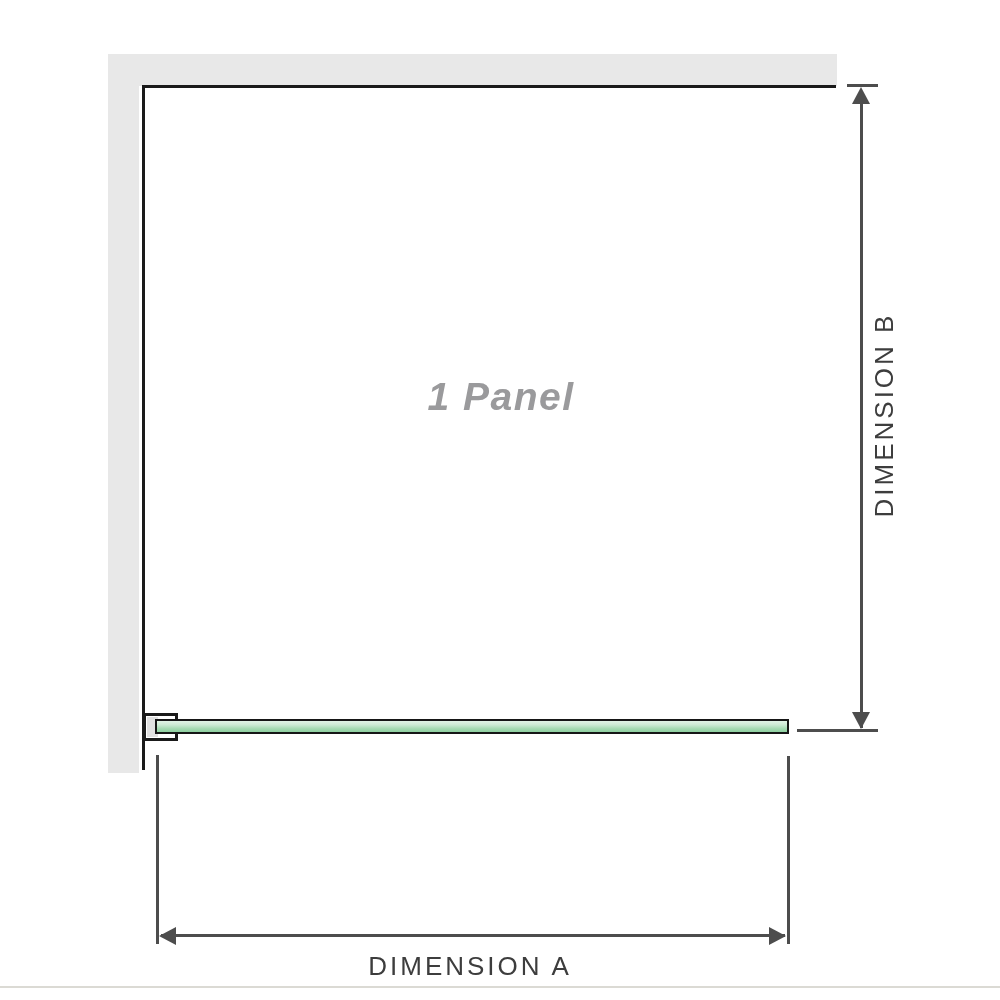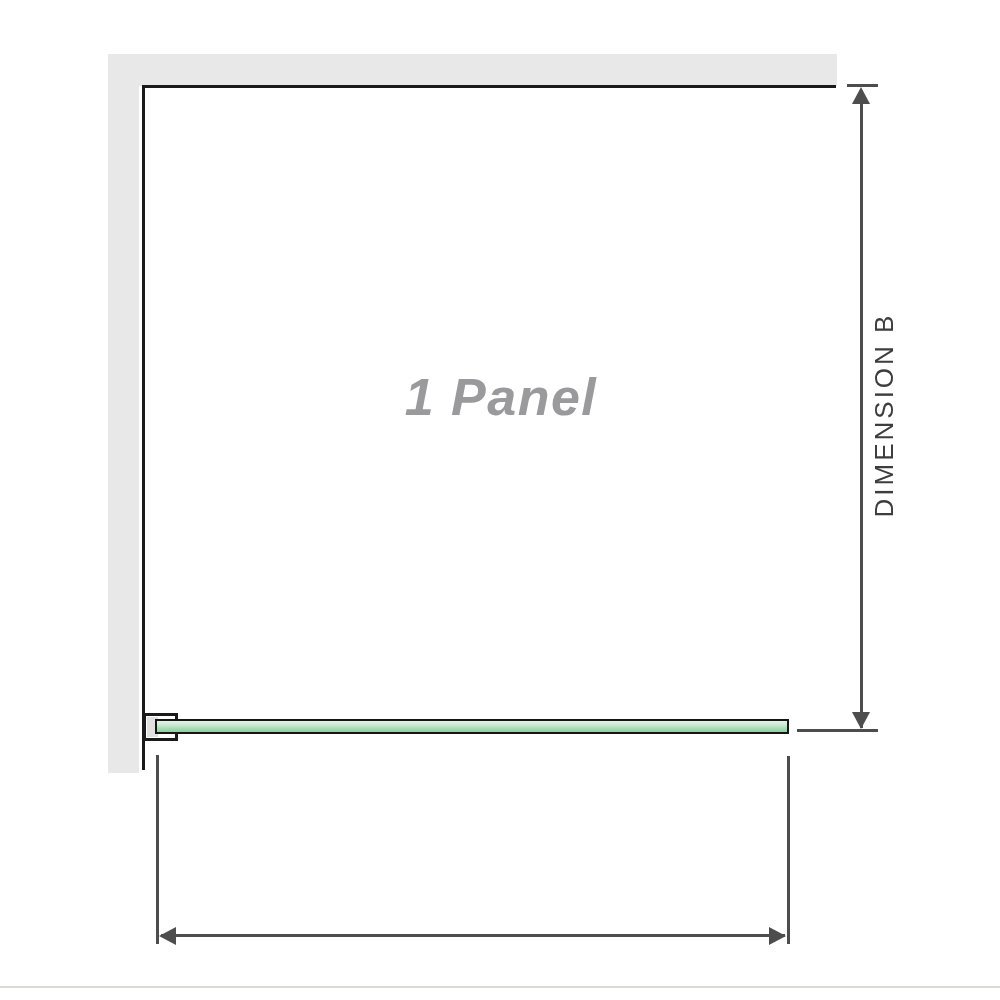--- a/index.html
+++ b/index.html
@@ -20,21 +20,21 @@
 
   
   .panel-edge { background: var(--outline-black, #1a1a1a); }
   #panel-top-edge  { left: 142px; top: 85px; width: 694px; height: 3px; }
   #panel-left-edge { left: 142px; top: 85px; width: 3px;   height: 685px; }
 
   
   #panel-label {
     left: 351px; top: 372px; width: 300px; height: 50px;
     text-align: center; line-height: 50px;
-    font-size: 52px; font-style: italic; font-weight: 600;
+    font-size: 39px; font-style: italic; font-weight: 600;
     letter-spacing: 1.5px;
     color: var(--panel-text-gray, #9a9a9c);
   }
 
   
   #wall-bracket {
     left: 143px; top: 713px; width: 35px; height: 28px;
     border: 3px solid var(--outline-black, #1a1a1a);
     background: #ffffff; box-sizing: border-box;
   }
@@ -126,16 +126,17 @@
   <div class="abs dim" id="dim-b-line"></div>
   <div class="abs tri" id="arrow-up-icon"></div>
   <div class="abs tri" id="arrow-down-icon"></div>
   <div class="abs dim-label" id="dimension-b-label">DIMENSION B</div>
 
   <div class="abs dim" id="dim-a-ext-left"></div>
   <div class="abs dim" id="dim-a-ext-right"></div>
   <div class="abs dim" id="dim-a-line"></div>
   <div class="abs tri" id="arrow-left-icon"></div>
   <div class="abs tri" id="arrow-right-icon"></div>
+  <div class="abs dim-label" id="dimension-a-label">DIMENSION A</div>
 
   <div class="abs" id="page-bottom-divider"></div>
 
 </div>
 
 </body></html>

